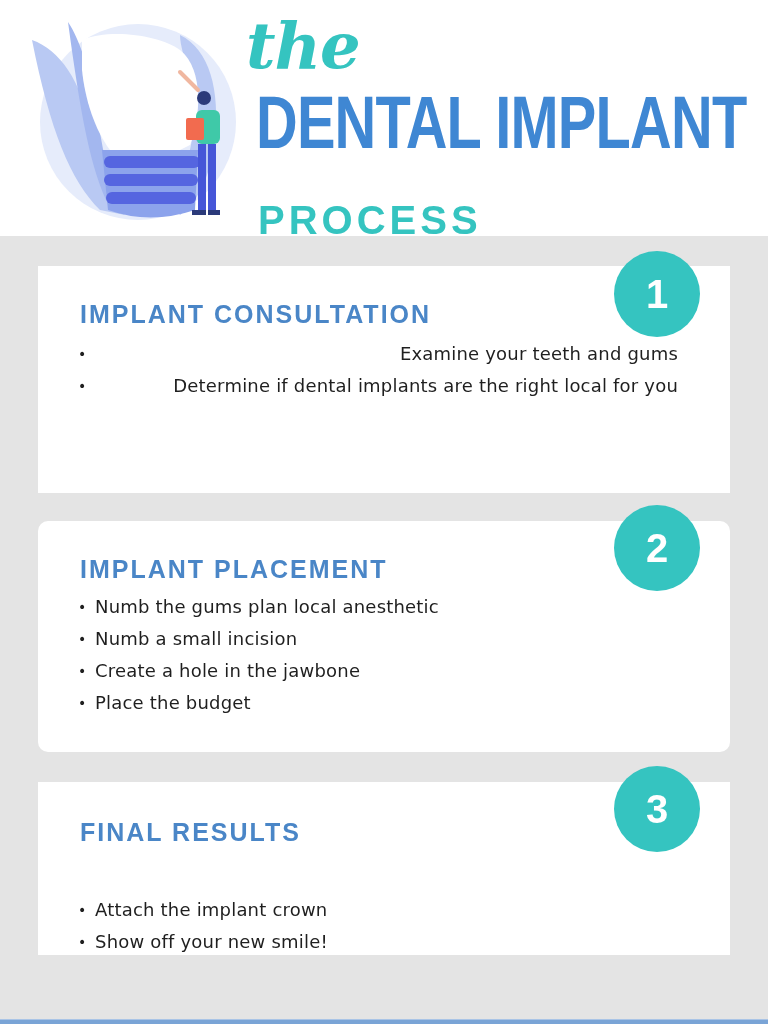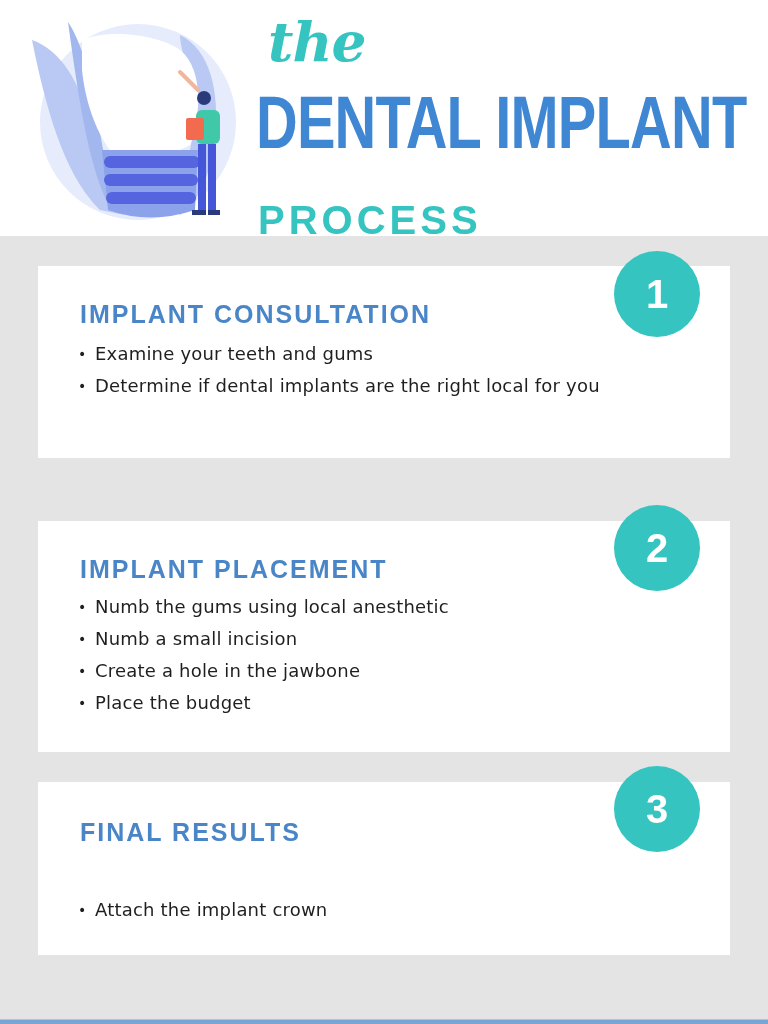--- a/index.html
+++ b/index.html
@@ -1,19 +1,19 @@
 <!DOCTYPE html>
 <html><head>
 <meta charset="utf-8">
 <style>
   html, body { margin: 0; padding: 0; }
   body { width: 768px; height: 1024px; position: relative; background: #ffffff; overflow: hidden; font-family: "DejaVu Sans", sans-serif; }
   .header { position: absolute; left: 0; top: 0; width: 768px; height: 236px; background: #ffffff; }
   .illus { position: absolute; left: 20px; top: 10px; width: 225px; height: 215px; }
-  .title-the { position: absolute; left: 268px; top: 14px; font-family: "DejaVu Serif", serif; font-style: italic; font-weight: bold; font-size: 55px; color: #35c4c0; letter-spacing: -1px; line-height: 1; }
+  .title-the { position: absolute; left: 246px; top: 14px; font-family: "DejaVu Serif", serif; font-style: italic; font-weight: bold; font-size: 64px; color: #35c4c0; letter-spacing: -1px; line-height: 1; }
   .title-main { position: absolute; left: 256px; top: 86px; font-family: "Liberation Sans", sans-serif; font-weight: bold; font-size: 74px; color: #3f87d3; line-height: 1; letter-spacing: -1px; transform: scaleX(0.78); transform-origin: left top; white-space: nowrap; }
   .title-sub { position: absolute; left: 258px; top: 164px; font-family: "Liberation Sans", sans-serif; font-weight: bold; font-size: 40px; color: #35c4c0; letter-spacing: 4px; line-height: 1; margin-top: 36px; }
   .gray { position: absolute; left: 0; top: 236px; width: 768px; height: 784px; background: #e4e4e4; }
   .bottom-line { position: absolute; left: 0; top: 1019px; width: 768px; height: 5px; background: #7aa4d6; border-top: 1px solid #a9c4e6; }
   .card { position: absolute; left: 38px; width: 692px; background: #ffffff; }
   .card h2 { position: absolute; left: 42px; margin: 0; font-family: "Liberation Sans", sans-serif; font-weight: bold; font-size: 25px; letter-spacing: 2px; color: #4a86c7; }
   .card ul { position: absolute; left: 40px; margin: 0; padding: 0; list-style: none; width: 600px; }
   .card li { position: relative; padding-left: 17px; font-family: "DejaVu Sans", sans-serif; font-size: 18px; color: #1f1f1f; line-height: 24px; margin-bottom: 8px; letter-spacing: 0.2px; }
   .card li::before { content: "\2022"; position: absolute; left: 0; top: 0; font-size: 14px; }
   .badge { position: absolute; width: 86px; height: 86px; border-radius: 50%; background: #35c4c0; color: #ffffff; font-family: "Liberation Sans", sans-serif; font-weight: bold; font-size: 40px; display: flex; align-items: center; justify-content: center; }
@@ -41,41 +41,42 @@
     <rect x="172" y="200" width="14" height="5" fill="#2b3a7a"></rect>
     <rect x="188" y="200" width="12" height="5" fill="#2b3a7a"></rect>
   </svg>
   <div class="title-the">the</div>
   <div class="title-main">DENTAL IMPLANT</div>
   <div class="title-sub">PROCESS</div>
 </div>
 
 <div class="gray"></div>
 
-<div class="card" style="top:266px; height:192px;">
+<div class="card" style="top:266px; height:227px;">
   <h2 style="top:34px;">IMPLANT CONSULTATION</h2>
-  <ul style="top:76px;">
+  <ul style="top:76px;text-align:right;">
     <li>Examine your teeth and gums</li>
     <li>Determine if dental implants are the right local for you</li>
   </ul>
 </div>
 <div class="badge" style="left:614px; top:251px;">1</div>
 
-<div class="card" style="top:521px; height:231px;">
+<div class="card" style="top:521px; height:231px;border-radius:10px;">
   <h2 style="top:34px;">IMPLANT PLACEMENT</h2>
   <ul style="top:74px;">
-    <li>Numb the gums using local anesthetic</li>
+    <li>Numb the gums plan local anesthetic</li>
     <li>Numb a small incision</li>
     <li>Create a hole in the jawbone</li>
     <li>Place the budget</li>
   </ul>
 </div>
 <div class="badge" style="left:614px; top:505px;">2</div>
 
 <div class="card" style="top:782px; height:173px;">
   <h2 style="top:36px;">FINAL RESULTS</h2>
   <ul style="top:76px;margin-top:40px;">
     <li>Attach the implant crown</li>
+    <li>Show off your new smile!</li>
   </ul>
 </div>
 <div class="badge" style="left:614px; top:766px;">3</div>
 
 <div class="bottom-line"></div>
 
 </body></html>

